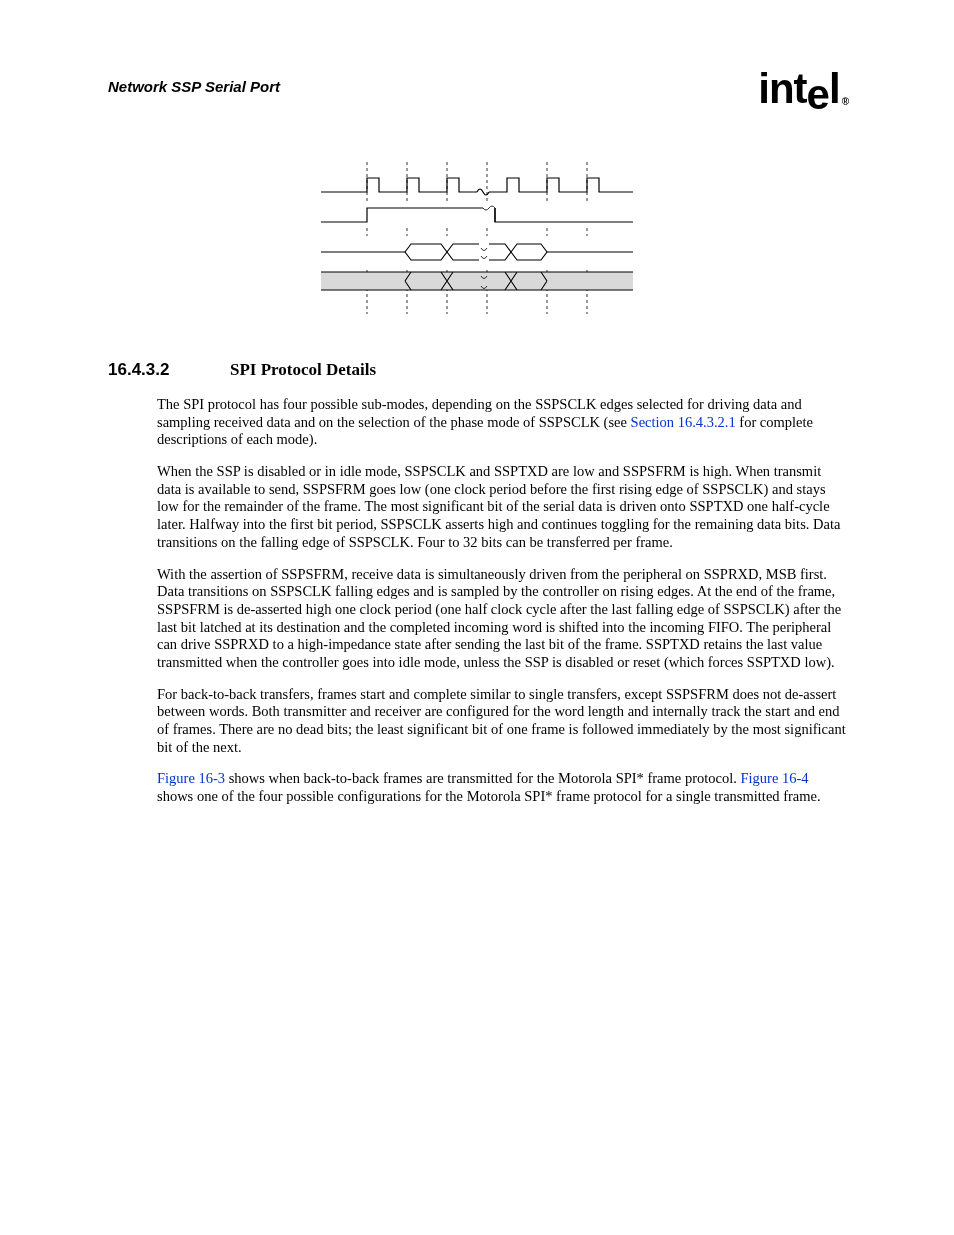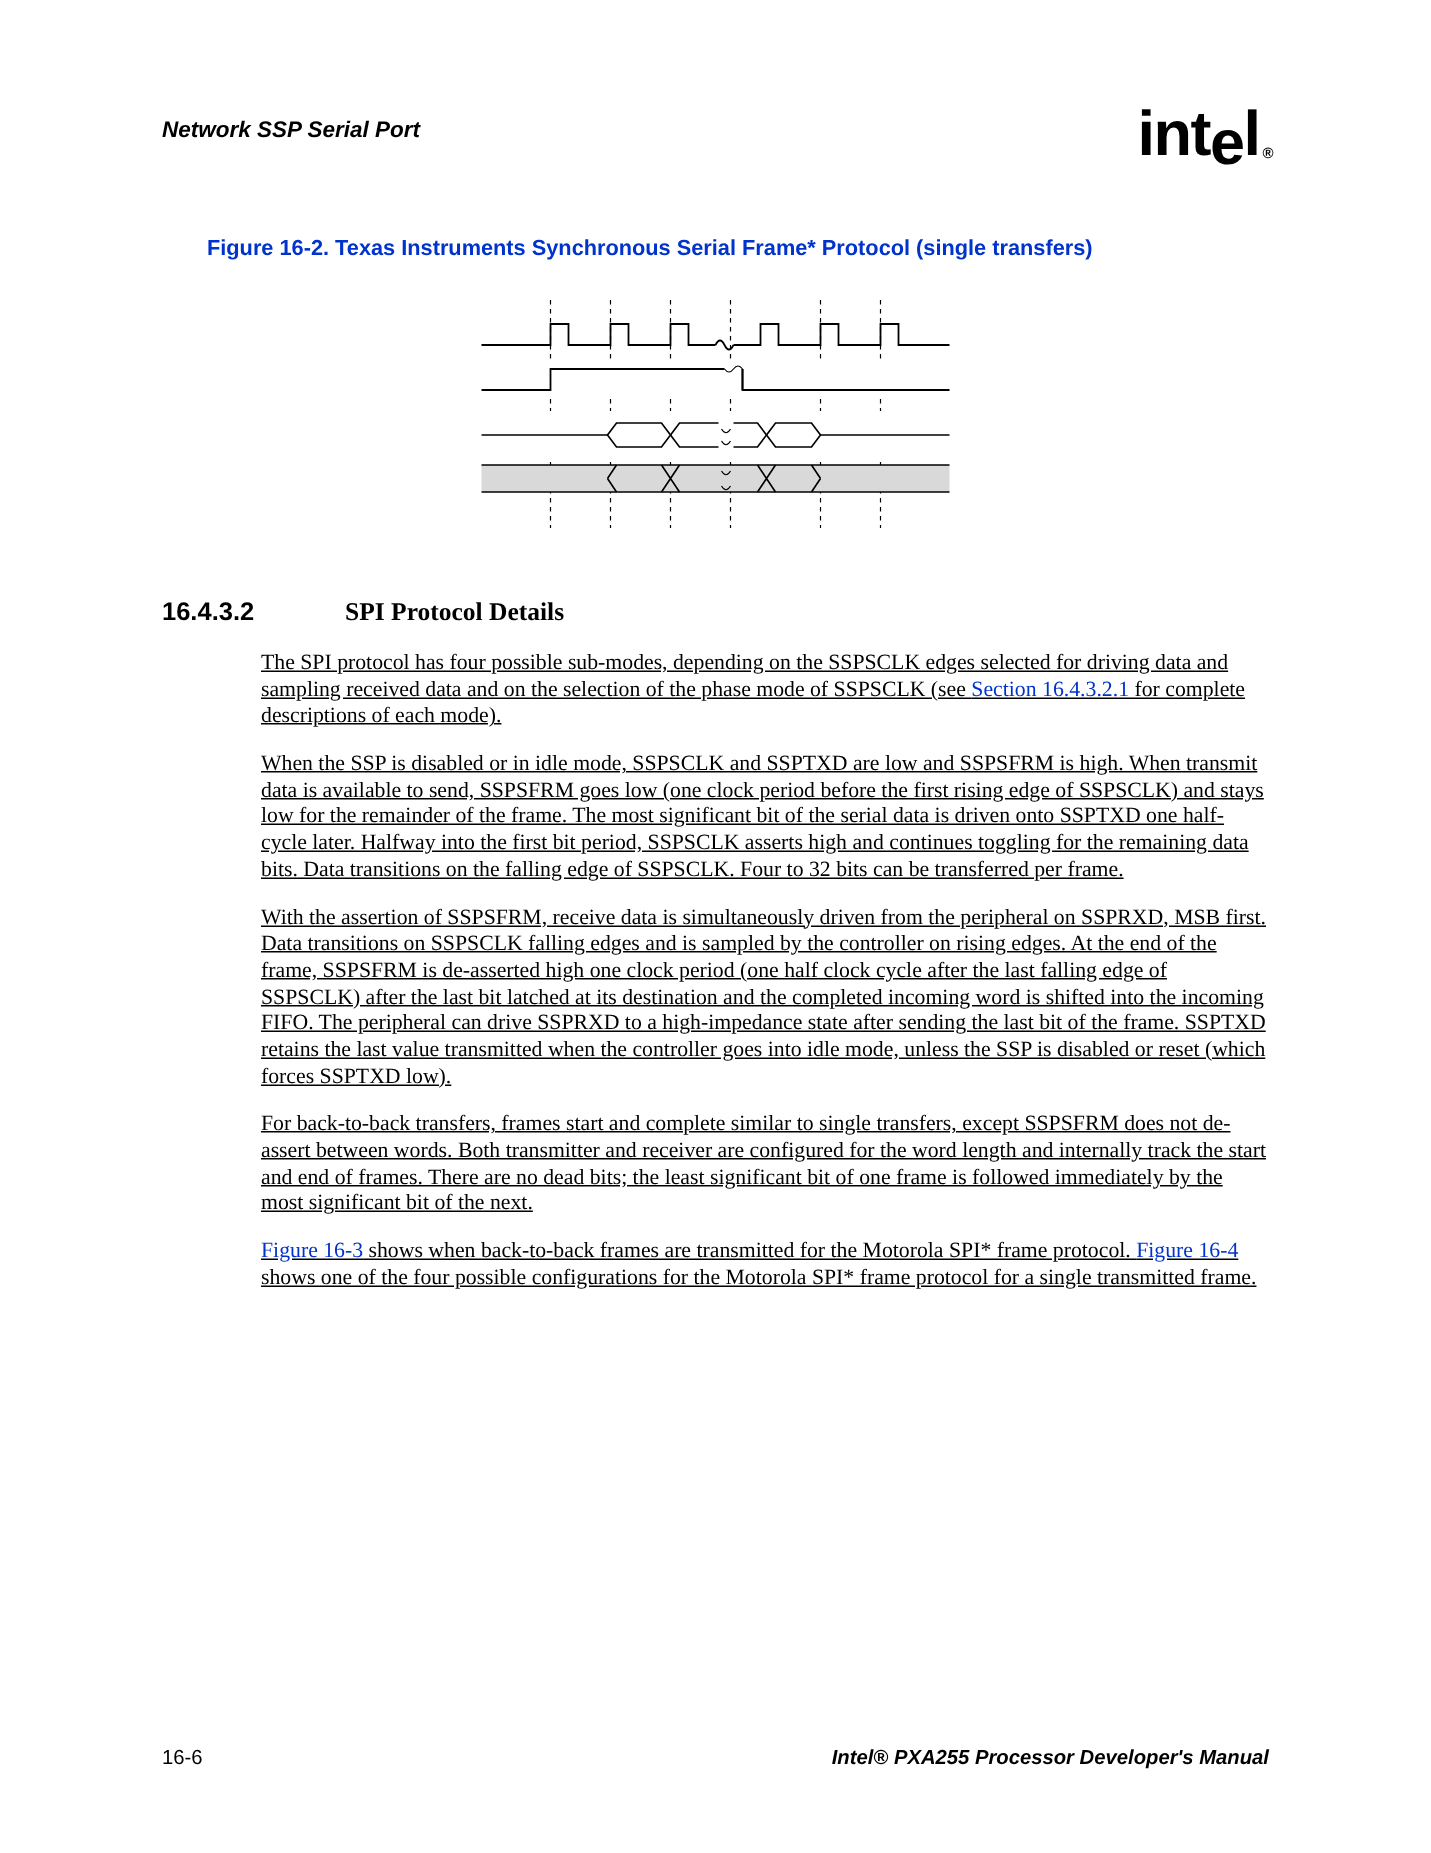--- a/index.html
+++ b/index.html
@@ -69,22 +69,21 @@
     font-size: 17px;
     width: 122px;
     flex: 0 0 122px;
   }
   .heading-title {
     font-family: Liberation Serif, serif;
     font-weight: bold;
     font-size: 17px;
   }
   .body-block {
-    margin-left: 66px;
-    text-decoration: underline;
+    margin-left: 49px;
   }
   .body-block p {
     font-size: 14.5px;
     line-height: 1.22;
     margin: 0 0 14px 0;
     text-align: left;
   }
   .xref { color: #0033cc; }
   .footer {
     position: absolute;
@@ -106,21 +105,20 @@
 
 <div class="page">
 
   <div class="running-head">
     <div class="section-name">Network SSP Serial Port</div>
     <div class="logo">
       <span>int<span style="position:relative;top:6px;">e</span>l</span><span class="logo-reg">®</span>
     </div>
   </div>
 
-  <div class="fig-caption">Figure 16-2. Texas Instruments Synchronous Serial Frame* Protocol (single transfers)</div>
 
   <svg class="diagram" width="320" height="160" viewBox="0 0 320 160">
 
     <g stroke="#000" stroke-width="0.8" stroke-dasharray="3,3">
       <line x1="50" y1="4" x2="50" y2="156"></line>
       <line x1="90" y1="4" x2="90" y2="156"></line>
       <line x1="130" y1="4" x2="130" y2="156"></line>
       <line x1="170" y1="4" x2="170" y2="156"></line>
       <line x1="230" y1="4" x2="230" y2="156"></line>
       <line x1="270" y1="4" x2="270" y2="156"></line>
@@ -209,18 +207,14 @@
       <span>The SPI protocol has four possible sub-modes, depending on the SSPSCLK edges selected for driving data and sampling received data and on the selection of the phase mode of SSPSCLK (see </span><span class="xref">Section 16.4.3.2.1</span><span> for complete descriptions of each mode).</span>
     </p>
     <p>When the SSP is disabled or in idle mode, SSPSCLK and SSPTXD are low and SSPSFRM is high. When transmit data is available to send, SSPSFRM goes low (one clock period before the first rising edge of SSPSCLK) and stays low for the remainder of the frame. The most significant bit of the serial data is driven onto SSPTXD one half-cycle later. Halfway into the first bit period, SSPSCLK asserts high and continues toggling for the remaining data bits. Data transitions on the falling edge of SSPSCLK. Four to 32 bits can be transferred per frame.</p>
     <p>With the assertion of SSPSFRM, receive data is simultaneously driven from the peripheral on SSPRXD, MSB first. Data transitions on SSPSCLK falling edges and is sampled by the controller on rising edges. At the end of the frame, SSPSFRM is de-asserted high one clock period (one half clock cycle after the last falling edge of SSPSCLK) after the last bit latched at its destination and the completed incoming word is shifted into the incoming FIFO. The peripheral can drive SSPRXD to a high-impedance state after sending the last bit of the frame. SSPTXD retains the last value transmitted when the controller goes into idle mode, unless the SSP is disabled or reset (which forces SSPTXD low).</p>
     <p>For back-to-back transfers, frames start and complete similar to single transfers, except SSPSFRM does not de-assert between words. Both transmitter and receiver are configured for the word length and internally track the start and end of frames. There are no dead bits; the least significant bit of one frame is followed immediately by the most significant bit of the next.</p>
     <p>
       <span class="xref">Figure 16-3</span><span> shows when back-to-back frames are transmitted for the Motorola SPI* frame protocol. </span><span class="xref">Figure 16-4</span><span> shows one of the four possible configurations for the Motorola SPI* frame protocol for a single transmitted frame.</span>
     </p>
   </div>
 
-  <div class="footer">
-    <div>16-6</div>
-    <div class="right">Intel® PXA255 Processor Developer's Manual</div>
-  </div>
 
 </div>
 
 </body></html>

